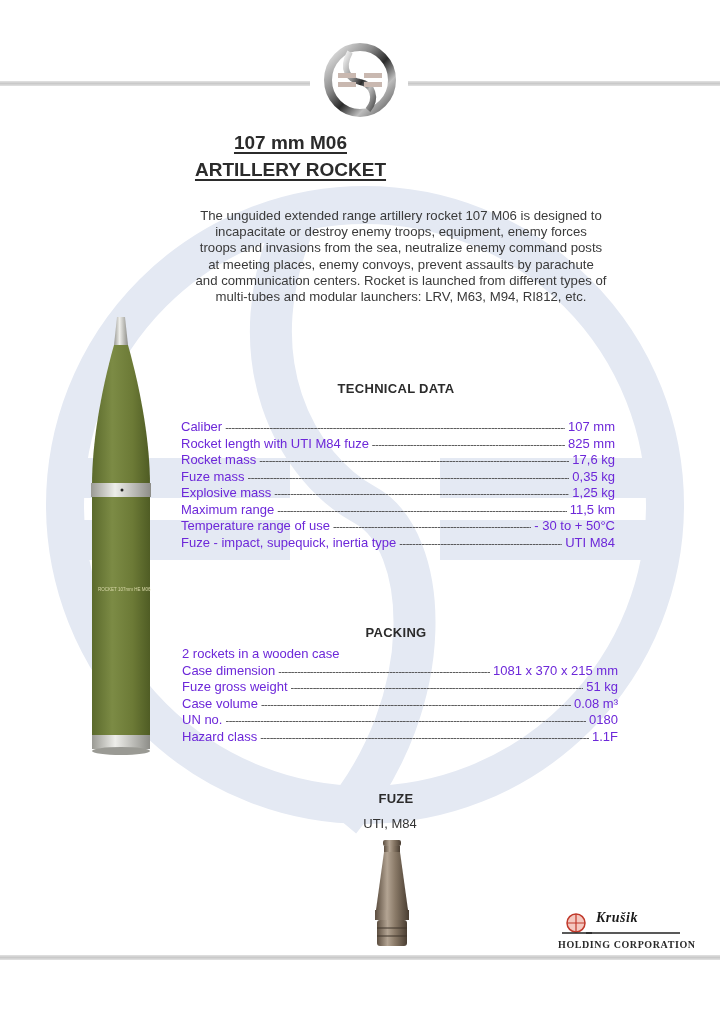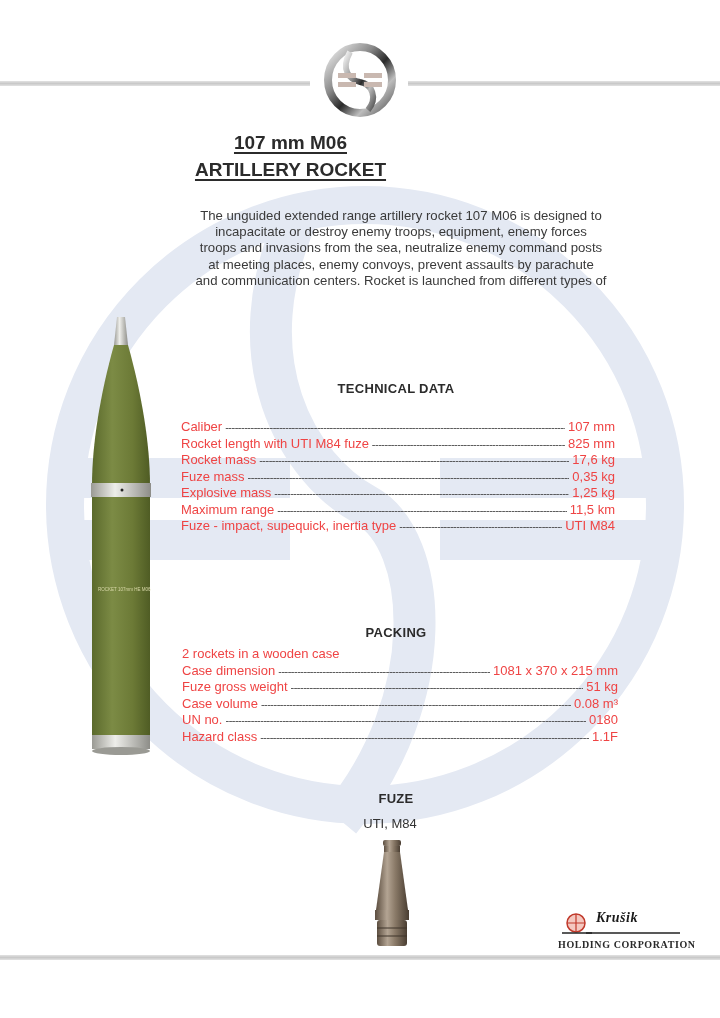--- a/index.html
+++ b/index.html
@@ -6,21 +6,21 @@
   body { width:720px; height:1018px; position:relative; overflow:hidden;
          font-family:"Liberation Sans", sans-serif; color:#2a2a2a; }
   .abs { position:absolute; }
   .rule { position:absolute; height:5px; background:linear-gradient(#e2e2e2,#c9c9c9,#e2e2e2); }
   .watermark { position:absolute; left:0; top:0; width:720px; height:1018px; pointer-events:none; }
   .title { position:absolute; left:0; width:581px; text-align:center; font-weight:bold; font-size:19px;
            text-decoration:underline; text-underline-offset:3px; text-decoration-thickness:2px; color:#2b2b2b; }
   .desc { position:absolute; left:175px; width:452px; top:208px; text-align:center; font-size:13.2px; line-height:16.2px; color:#3a3a3a; }
   .desc div { white-space:nowrap; }
   .section-heading { position:absolute; left:176px; width:440px; text-align:center; font-weight:bold; font-size:13px; letter-spacing:0.3px; color:#2b2b2b; }
-  .spec-list { position:absolute; font-size:13px; line-height:16.5px; color:#ef4444; }
+  .spec-list { position:absolute; font-size:13px; line-height:16.5px; color:#6d28d9; }
   .spec-row { display:flex; align-items:baseline; white-space:nowrap; }
   .spec-row .label { flex:0 0 auto; }
   .spec-row .dots { flex:1 1 auto; overflow:hidden; margin:0 3px; letter-spacing:-0.5px; color:#444; font-size:11px; }
   .spec-row .dots::before { content:"------------------------------------------------------------------------------------------------------------------------------------------------------------------------"; }
   .spec-row .value { flex:0 0 auto; }
   .plain-row { white-space:nowrap; }
   .fuze-sub { position:absolute; left:170px; width:440px; text-align:center; font-size:13px; color:#333; }
   .company { position:absolute; left:556px; top:912px; width:124px; }
   .company-name { font-family:"Liberation Serif", serif; font-style:italic; font-weight:bold; font-size:14px; color:#1a1a1a; position:absolute; left:40px; top:-2px; letter-spacing:0.5px; }
   .company-sub { font-family:"Liberation Serif", serif; font-weight:bold; font-size:10px; letter-spacing:0.6px; color:#2a2a2a; position:absolute; left:2px; top:27px; white-space:nowrap; }
@@ -63,20 +63,21 @@
 
 <div class="title" style="top:132px;">107 mm M06</div>
 <div class="title" style="top:159px;">ARTILLERY ROCKET</div>
 
 <div class="desc">
   <div>The unguided extended range artillery rocket 107 M06 is designed to</div>
   <div>incapacitate or destroy enemy troops, equipment, enemy forces</div>
   <div>troops and invasions from the sea, neutralize enemy command posts</div>
   <div>at meeting places, enemy convoys, prevent assaults by parachute</div>
   <div>and communication centers. Rocket is launched from different types of</div>
+  <div>multi-tubes and modular launchers:  LRV, M63, M94, RI812, etc.</div>
 </div>
 
 <svg class="abs" style="left:86px; top:315px;" width="70" height="452" viewBox="0 0 70 452">
   <defs>
     <linearGradient id="green" x1="0" x2="1">
       <stop offset="0" stop-color="#5b6a2c"></stop>
       <stop offset="0.35" stop-color="#7c8b45"></stop>
       <stop offset="0.7" stop-color="#6c7a36"></stop>
       <stop offset="1" stop-color="#4f5c24"></stop>
     </linearGradient>
@@ -119,20 +120,25 @@
     </div>
   <div class="spec-row">
       <span class="label">Explosive mass</span>
       <span class="dots"></span>
       <span class="value">1,25 kg</span>
     </div>
   <div class="spec-row">
       <span class="label">Maximum range</span>
       <span class="dots"></span>
       <span class="value">11,5 km</span>
+    </div>
+  <div class="spec-row">
+      <span class="label">Temperature range of use</span>
+      <span class="dots"></span>
+      <span class="value">- 30 to + 50°C</span>
     </div>
   <div class="spec-row">
       <span class="label">Fuze - impact, supequick, inertia type</span>
       <span class="dots"></span>
       <span class="value">UTI M84</span>
     </div>
 </div>
 
 <div class="section-heading" style="top:625px;">PACKING</div>
 <div class="spec-list" style="left:182px; top:646px; width:436px;">

